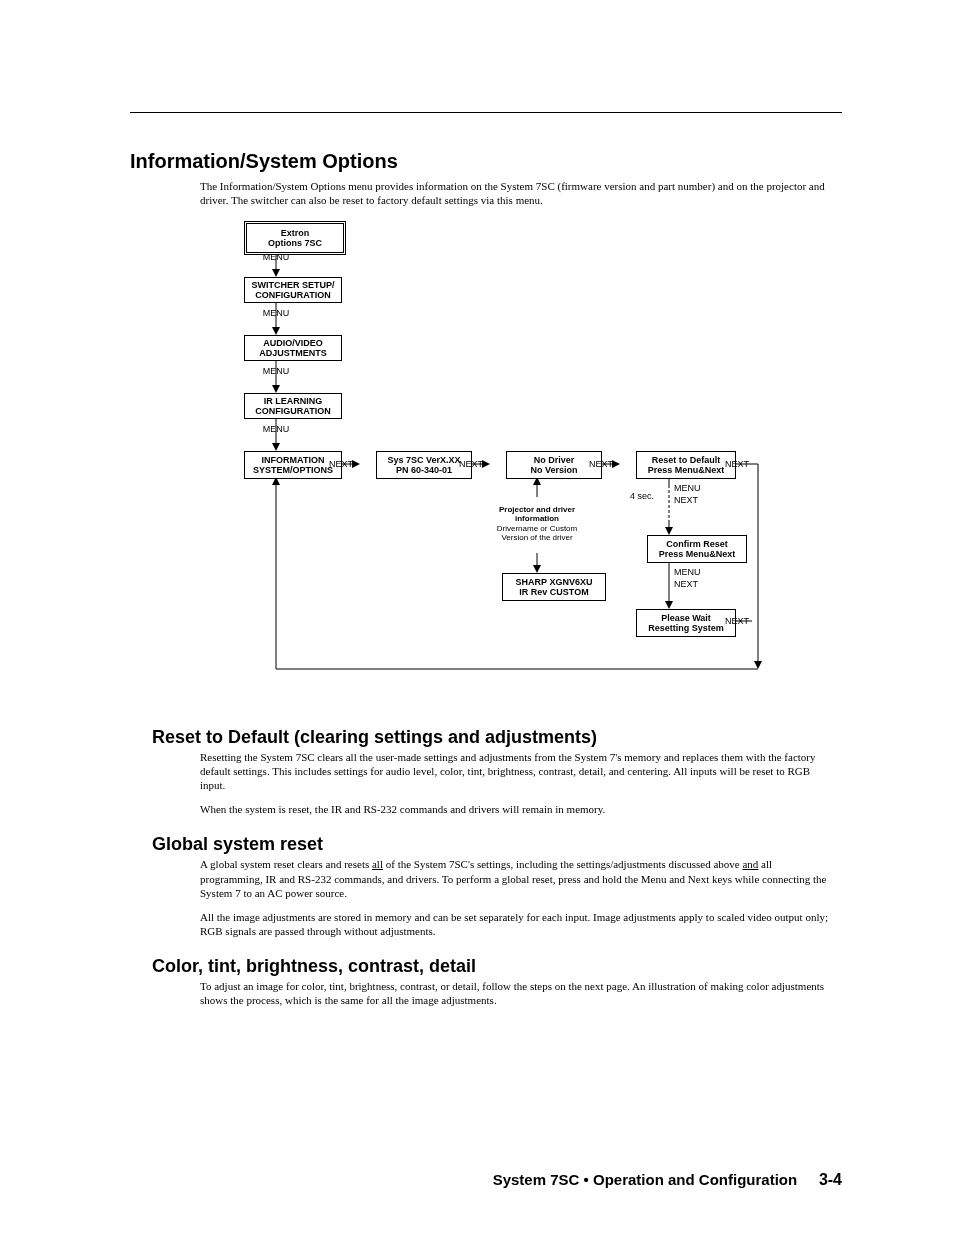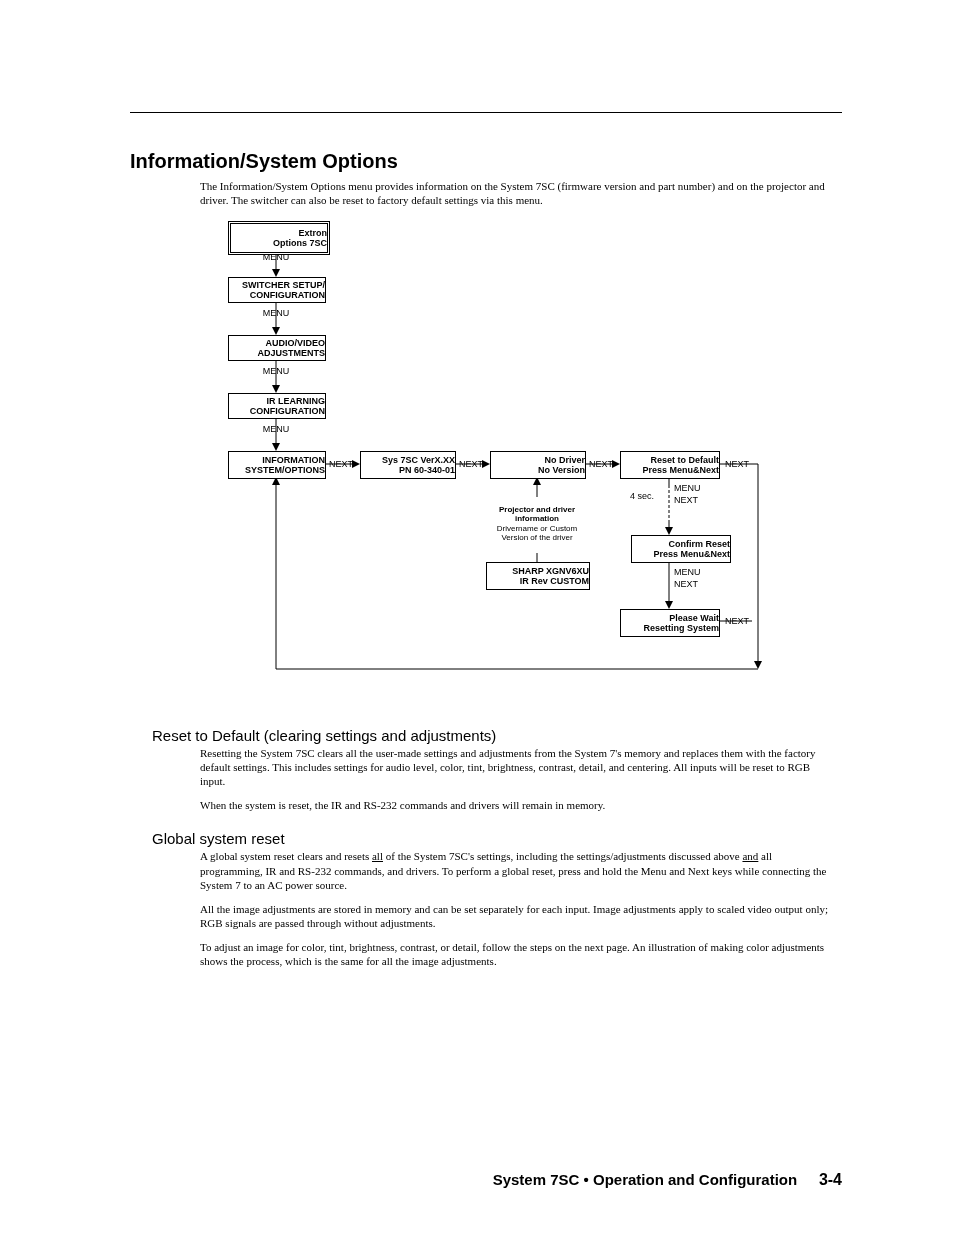--- a/index.html
+++ b/index.html
@@ -20,22 +20,22 @@
   }
   .h1 {
     font-family: Liberation Sans, sans-serif;
     font-weight: 900;
     font-size: 20px;
     margin: 0 0 6px 0;
     letter-spacing: 0px;
   }
   .h2sub {
     font-family: "Arial Black", Arial, Helvetica, sans-serif;
-    font-weight: 400;
-    font-size: 15px;
+    font-weight: 700;
+    font-size: 18px;
     margin: 18px 0 2px 22px;
   }
   .body-indent {
     margin-left: 70px;
     margin-right: 10px;
     font-size: 11px;
     line-height: 1.28;
   }
   .body-indent p { margin: 0 0 10px 0; }
   .content { position: absolute; left: 130px; top: 150px; width: 714px; }
@@ -65,21 +65,22 @@
     border: 1px solid #000;
     background: #fff;
     font-family: Arial, Helvetica, sans-serif;
     text-align: center;
     font-weight: bold;
     font-size: 9px;
     line-height: 1.15;
     display: flex;
     flex-direction: column;
     justify-content: center;
-    align-items: flex-end;
+    align-items: center;
+    margin-left: 16px;
   }
   .dbox.double { border: 3px double #000; padding: 2px 0; }
   .dnote {
     position: absolute;
     font-family: Arial, Helvetica, sans-serif;
     font-size: 8px;
     text-align: center;
     line-height: 1.15;
     margin-top: 8px;
   }
@@ -204,21 +205,21 @@
     </div>
     <div class="lbl" style="left:494px;top:238px;width:30px">NEXT</div>
 
     <div class="dnote" style="left:258px;top:276px;width:102px">
       <b><span>Projector and driver</span><br>
       <span>information</span></b><br>
       <span>Drivername or Custom</span><br>
       <span>Version of the driver</span>
     </div>
 
-    <div class="dbox" style="left:258px;top:341px;width:102px;height:26px">
+    <div class="dbox" style="left:258px;top:352px;width:102px;height:26px">
       <span>SHARP     XGNV6XU</span>
       <span>IR  Rev  CUSTOM</span>
     </div>
 
     <div class="lbl" style="left:396px;top:270px;width:30px;text-align:right">4 sec.</div>
     <div class="lbl" style="left:446px;top:262px;width:40px;text-align:left">MENU</div>
     <div class="lbl" style="left:446px;top:274px;width:40px;text-align:left">NEXT</div>
 
     <div class="dbox" style="left:403px;top:314px;width:98px;height:26px">
       <span>Confirm Reset</span>
@@ -244,20 +245,21 @@
 
   <h3 class="h2sub">Global system reset</h3>
   <div class="body-indent">
     <p><span>A global system reset clears and resets </span><span class="u">all</span><span> of the System 7SC's settings, including the settings/adjustments discussed above </span><span class="u">and</span><span> all programming, IR and RS-232 commands, and drivers.  To perform a global reset, press and hold the Menu and Next keys while connecting the System 7 to an AC power source.</span></p>
   </div>
 
   <div class="body-indent">
     <p>All the image adjustments are stored in memory and can be set separately for each input.  Image adjustments apply to scaled video output only; RGB signals are passed through without adjustments.</p>
   </div>
 
+  <h3 class="h2sub">Color, tint, brightness, contrast, detail</h3>
   <div class="body-indent">
     <p>To adjust an image for color, tint, brightness, contrast, or detail, follow the steps on the next page.  An illustration of making color adjustments shows the process, which is the same for all the image adjustments.</p>
   </div>
 
 </div>
 
 <div class="footer">
   <span class="footer-bold">System 7SC • Operation and Configuration</span>
   <span class="footer-num">3-4</span>
 </div>

